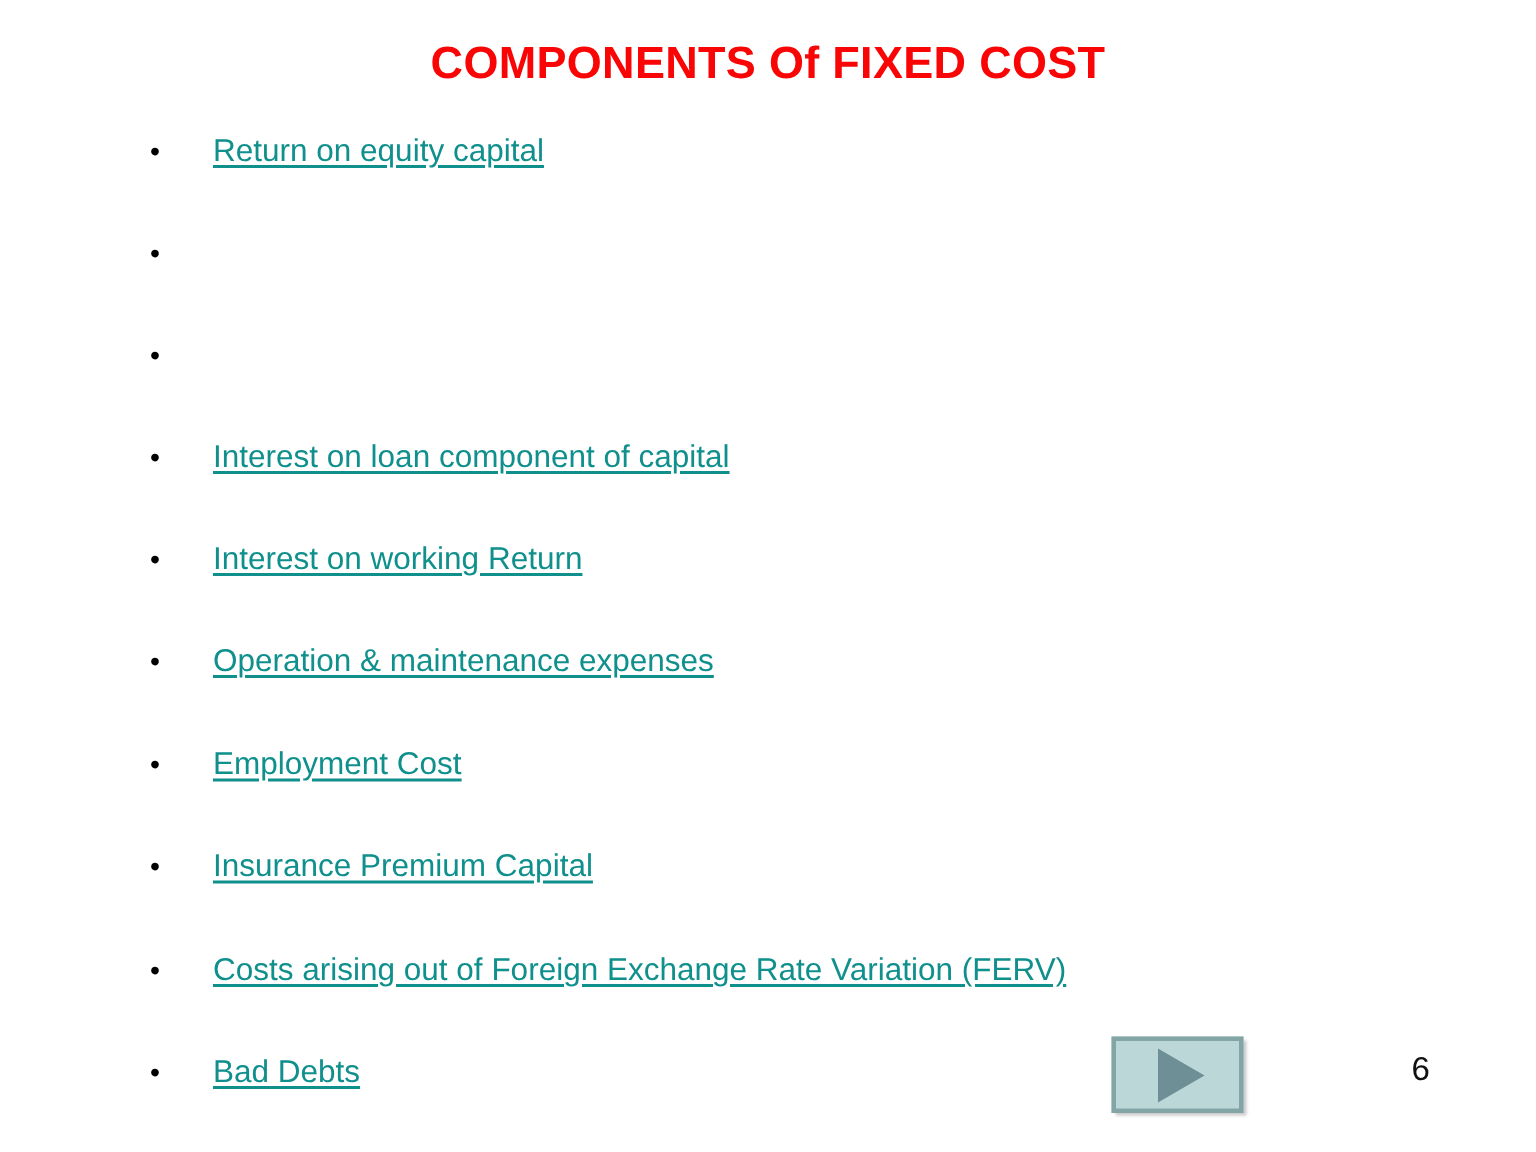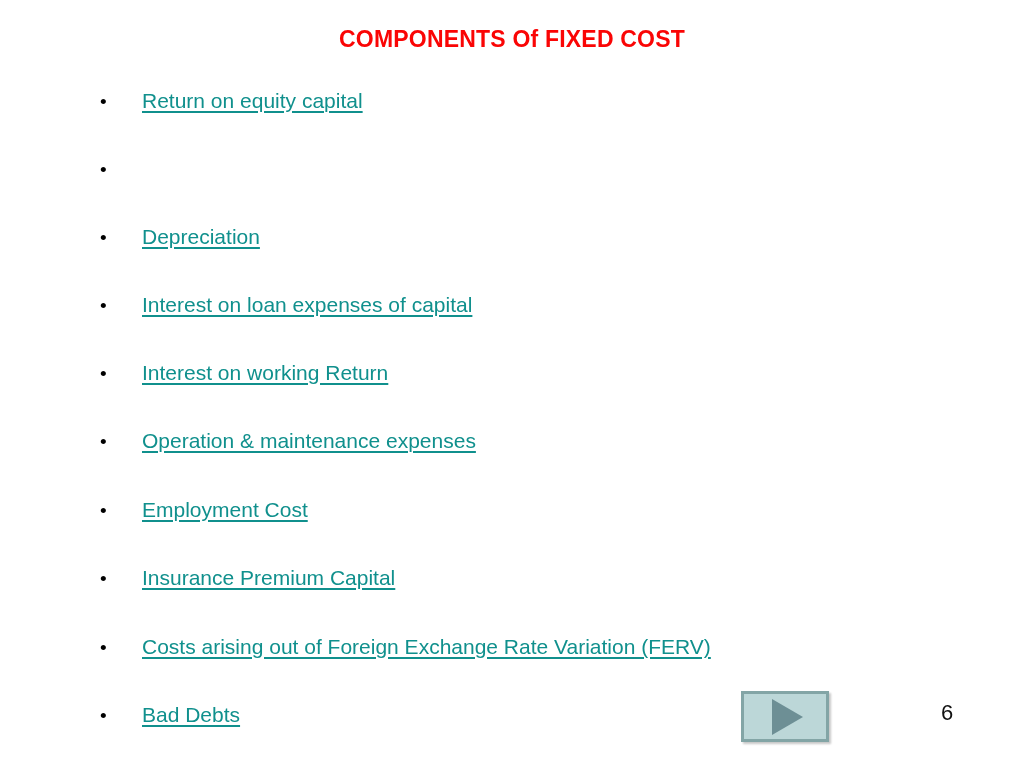--- a/index.html
+++ b/index.html
@@ -25,21 +25,21 @@
   }
 
   .slide-title {
     position: absolute;
     left: 0;
     top: 26px;
     width: 1024px;
     text-align: center;
     color: #fa0505;
     font-family: "Liberation Sans", sans-serif;
-    font-size: 23px;
+    font-size: 30px;
     font-weight: bold;
     letter-spacing: 0.2px;
     white-space: nowrap;
   }
 
   .bullet-list {
     position: absolute;
     left: 0;
     top: 0;
     width: 1024px;
@@ -127,26 +127,25 @@
       <span class="bullet-marker">•</span>
       <span class="bullet-text">Return on equity capital</span>
     </li>
 
     <li class="bullet-item" style="top:152px;">
       <span class="bullet-marker">•</span>
     </li>
 
     <li class="bullet-item" style="top:220px;">
       <span class="bullet-marker">•</span>
-      <span class="bullet-text">Depreciation</span>
     </li>
 
     <li class="bullet-item" style="top:288px;">
       <span class="bullet-marker">•</span>
-      <span class="bullet-text">Interest on loan expenses of capital</span>
+      <span class="bullet-text">Interest on loan component of capital</span>
     </li>
 
     <li class="bullet-item" style="top:356px;">
       <span class="bullet-marker">•</span>
       <span class="bullet-text">Interest on working Return</span>
     </li>
 
     <li class="bullet-item" style="top:424px;">
       <span class="bullet-marker">•</span>
       <span class="bullet-text">Operation &amp; maintenance expenses</span>

